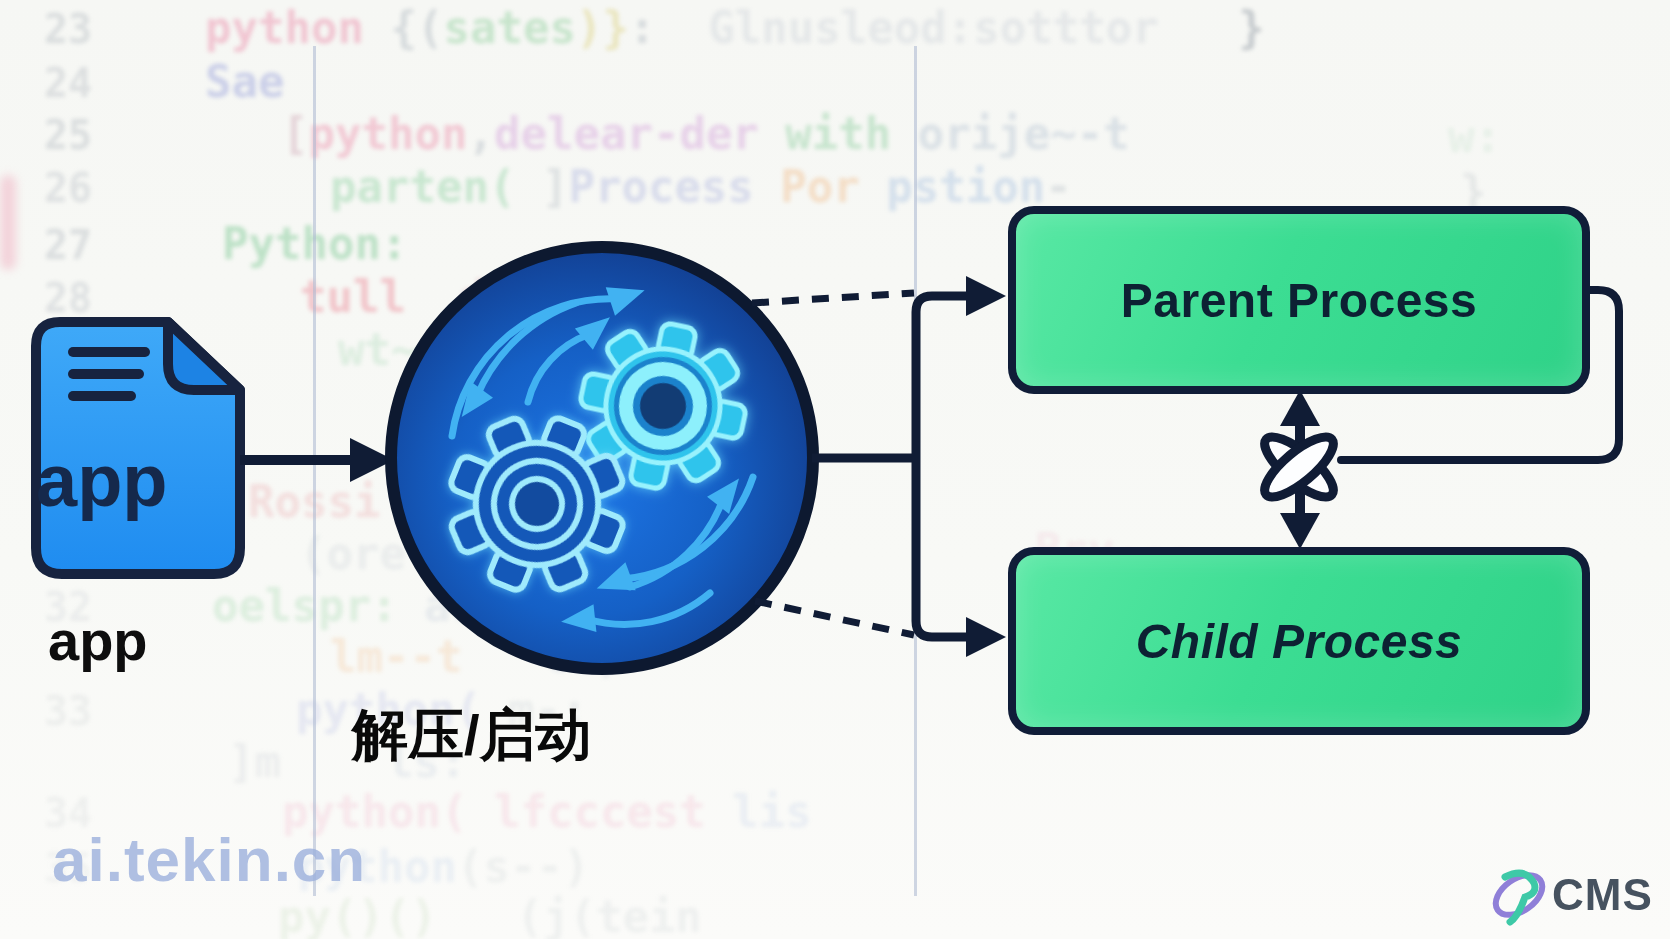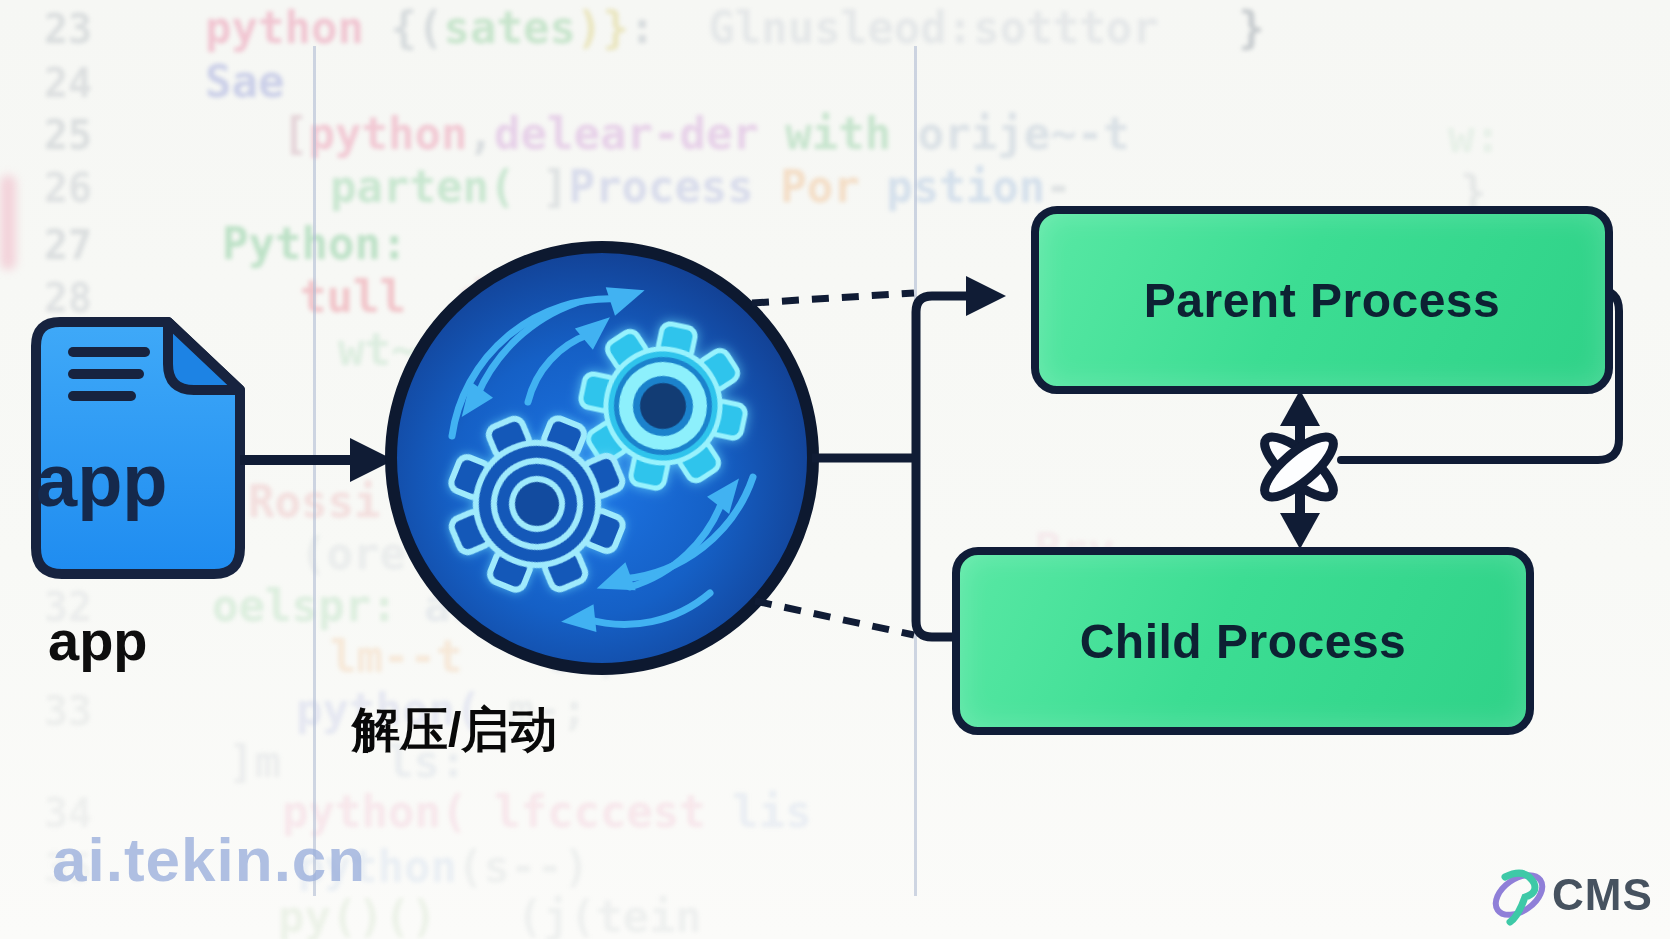--- a/index.html
+++ b/index.html
@@ -19,21 +19,21 @@
   svg.diagram{position:absolute;left:0;top:0;pointer-events:none;}
   
   .proc-box{position:absolute;width:566px;height:172px;border:8px solid #101d38;border-radius:26px;
             background:linear-gradient(115deg,#58e8a4 0%,#3cdd93 45%,#2fd288 100%);
             display:flex;align-items:center;justify-content:center;
             box-shadow:inset 0 0 30px rgba(255,255,255,.18);}
   .proc-box span{font-size:48px;font-weight:700;color:#0d2133;letter-spacing:.5px;}
   .caption{position:absolute;text-align:left;color:#0a0a0a;}
   #app-icon-text{left:36px;top:438px;width:204px;font-size:74px;font-weight:800;color:#15294c;}
   #app-caption{left:48px;top:608px;width:180px;font-size:56px;font-weight:700;color:#0e0e0e;}
-  #circle-caption{left:352px;top:698px;width:500px;font-size:48px;font-weight:800;color:#090909;}
+  #circle-caption{left:352px;top:698px;width:500px;font-size:56px;font-weight:800;color:#090909;}
   #watermark{position:absolute;left:52px;top:824px;font-size:62px;font-weight:600;color:#9db1dd;
              opacity:.8;letter-spacing:1px;}
   #brand{position:absolute;left:1488px;top:862px;display:flex;align-items:center;}
   #brand .brand-text{font-size:44px;font-weight:700;color:#46525f;letter-spacing:1px;margin-left:2px;}
 </style>
 </head>
 <body>
 
 <div class="layer" id="code-layer">
     <div class="code-line" style="left: 205px; top: 6px; opacity: 0.34;"><span style="color: rgb(232, 104, 143);">python</span><span style="color: rgb(154, 165, 177);"> {(</span><span style="color: rgb(108, 192, 126);">sates</span><span style="color: rgb(212, 196, 90);">)}</span><span style="color: rgb(154, 165, 177);">:  </span><span style="color: rgb(195, 203, 212);">Glnusleod:sotttor   </span><span style="color: rgb(107, 118, 132);">}</span></div>
@@ -176,24 +176,24 @@
   <g transform="translate(1299,467)">
     <ellipse rx="43" ry="15" transform="rotate(40)" fill="#fdfeff" stroke="#101c35" stroke-width="9"></ellipse>
     <ellipse rx="43" ry="15" transform="rotate(-40)" fill="#fdfeff" stroke="#101c35" stroke-width="9"></ellipse>
   </g>
 </svg>
 
 <div class="caption" id="app-icon-text">app</div>
 <div class="caption" id="app-caption">app</div>
 <div class="caption" id="circle-caption">解压/启动</div>
 
-<div class="proc-box" style="left:1008px;top:206px;margin-left:23px;">
+<div class="proc-box" style="left:1008px;top:206px;">
   <span>Parent Process</span>
 </div>
-<div class="proc-box" style="left:952px;top:547px;">
+<div class="proc-box" style="left:1008px;top:547px;font-style:italic;">
   <span>Child Process</span>
 </div>
 
 <div id="watermark">ai.tekin.cn</div>
 
 <div id="brand">
   <svg width="62" height="66" viewBox="-31 -33 62 66">
     <ellipse rx="26" ry="16" transform="rotate(-35)" fill="none" stroke="#8f7fd8" stroke-width="6"></ellipse>
     <path d="M -14 -18 Q 6 -28 15 -12 Q 19 -2 6 2 Q -1 22 -9 27" fill="none" stroke="#3ec9a7" stroke-width="7" stroke-linecap="round"></path>
   </svg>

